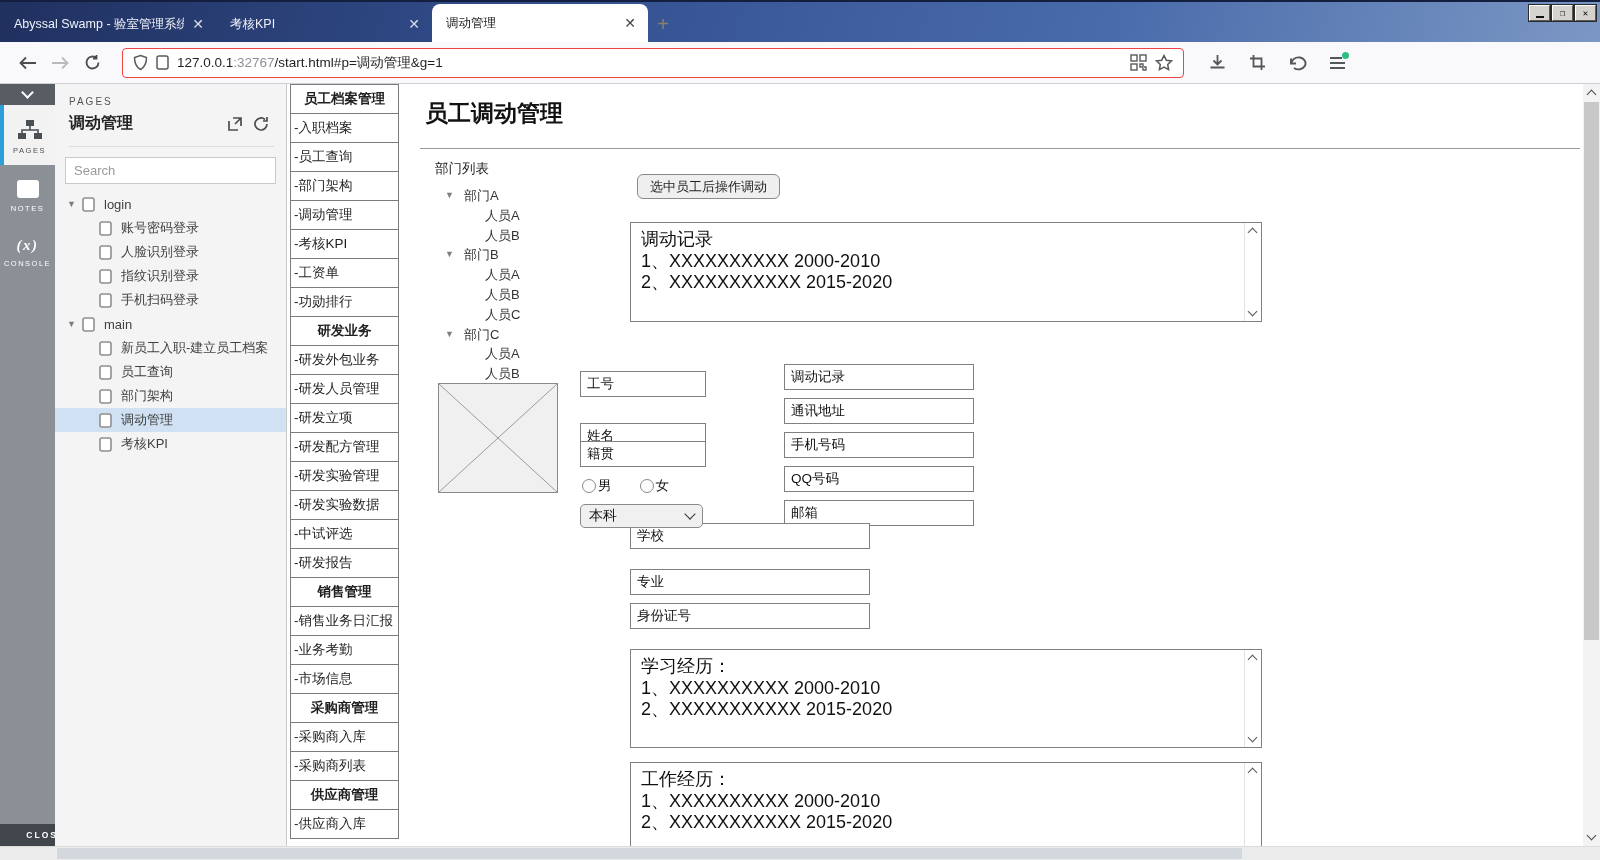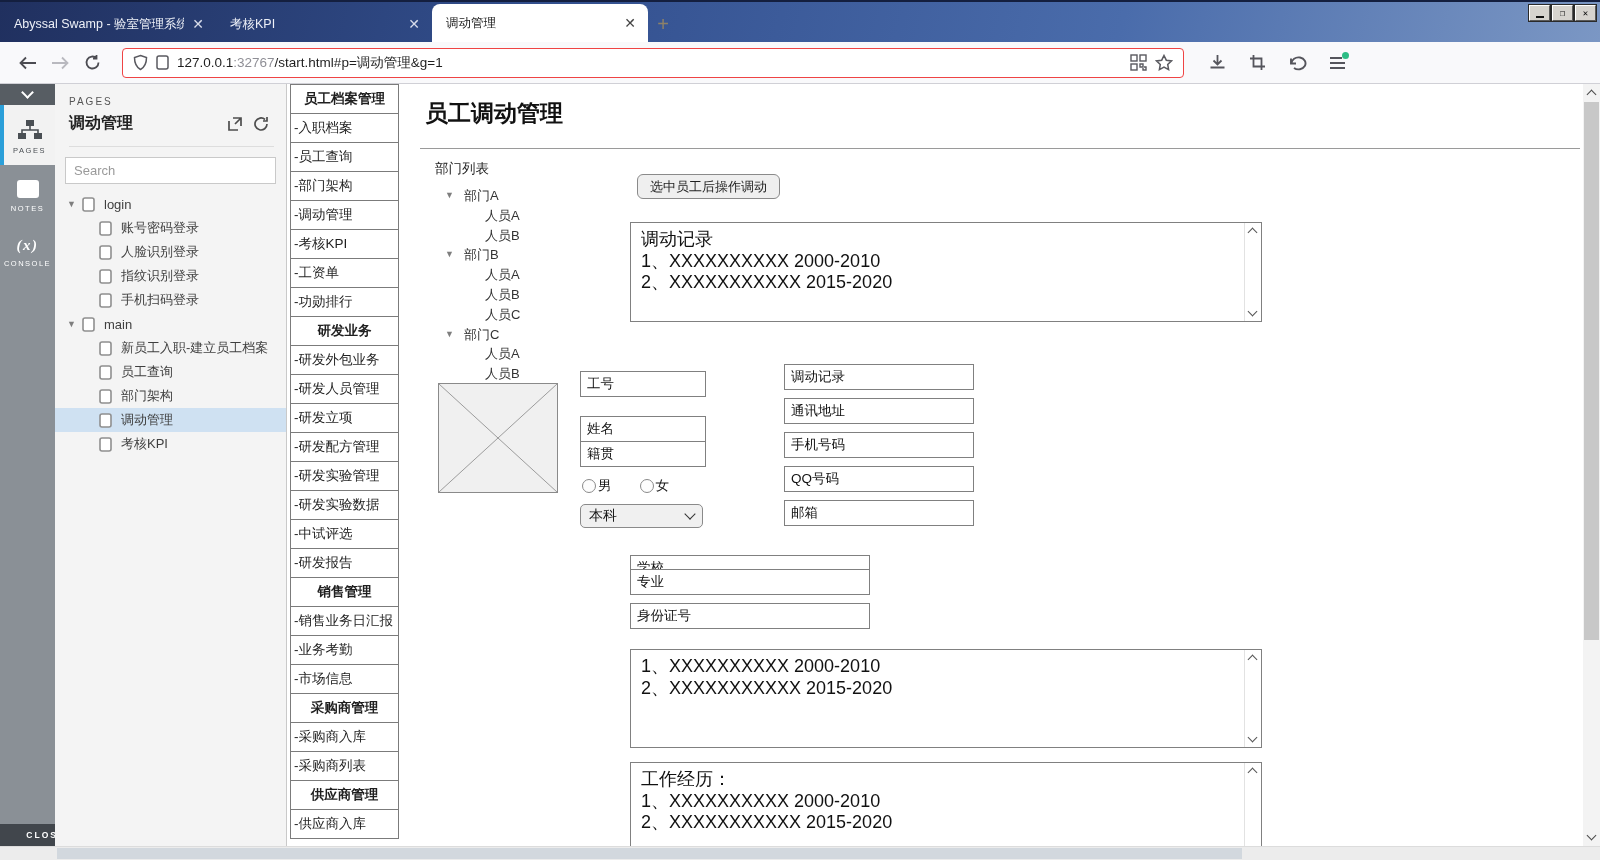--- a/index.html
+++ b/index.html
@@ -419,28 +419,28 @@
 
         <div class="photo-ph">
           <svg viewBox="0 0 120 110" preserveAspectRatio="none">
               <line x1="0" y1="0" x2="120" y2="110" stroke="#9a9a9a" stroke-width="1"></line>
               <line x1="120" y1="0" x2="0" y2="110" stroke="#9a9a9a" stroke-width="1"></line>
             </svg>
         </div>
 
         <div id="fields-host">
             <div class="wfield" style="left: 173px; top: 287px; width: 126px;">工号</div>
-            <div class="wfield" style="left: 173px; top: 332px; width: 126px;">姓名</div>
+            <div class="wfield" style="left: 173px; top: 339px; width: 126px;">姓名</div>
             <div class="wfield" style="left: 173px; top: 357px; width: 126px;">籍贯</div>
             <div class="wfield" style="left: 377px; top: 280px; width: 190px;">调动记录</div>
             <div class="wfield" style="left: 377px; top: 314px; width: 190px;">通讯地址</div>
             <div class="wfield" style="left: 377px; top: 348px; width: 190px;">手机号码</div>
             <div class="wfield" style="left: 377px; top: 382px; width: 190px;">QQ号码</div>
             <div class="wfield" style="left: 377px; top: 416px; width: 190px;">邮箱</div>
-            <div class="wfield" style="left: 223px; top: 471px; width: 240px;">学校</div>
+            <div class="wfield" style="left: 223px; top: 439px; width: 240px;">学校</div>
             <div class="wfield" style="left: 223px; top: 485px; width: 240px;">专业</div>
             <div class="wfield" style="left: 223px; top: 519px; width: 240px;">身份证号</div>
           </div>
 
         <div class="gender-row" id="gender-row">
             <div class="gopt">
               <span class="radio"></span>
               <span>男</span>
             </div>
             <div class="gopt">
@@ -449,20 +449,21 @@
             </div>
           </div>
 
         <div class="wselect">
           <span>本科</span>
           <span class="sel-chev"></span>
         </div>
 
         <div class="wirebox" id="box-study" style="left:223px; top:565px; width:632px; height:99px;">
             <div class="wb-text">
+              <div>学习经历：</div>
               <div>1、XXXXXXXXXX  2000-2010</div>
               <div>2、XXXXXXXXXXX   2015-2020</div>
             </div>
             <div class="wb-scroll">
               <span class="sc-chev sc-up"></span>
               <span class="sc-chev sc-dn"></span>
             </div>
           </div>
         <div class="wirebox" id="box-work" style="left:223px; top:678px; width:632px; height:97px;">
             <div class="wb-text">

